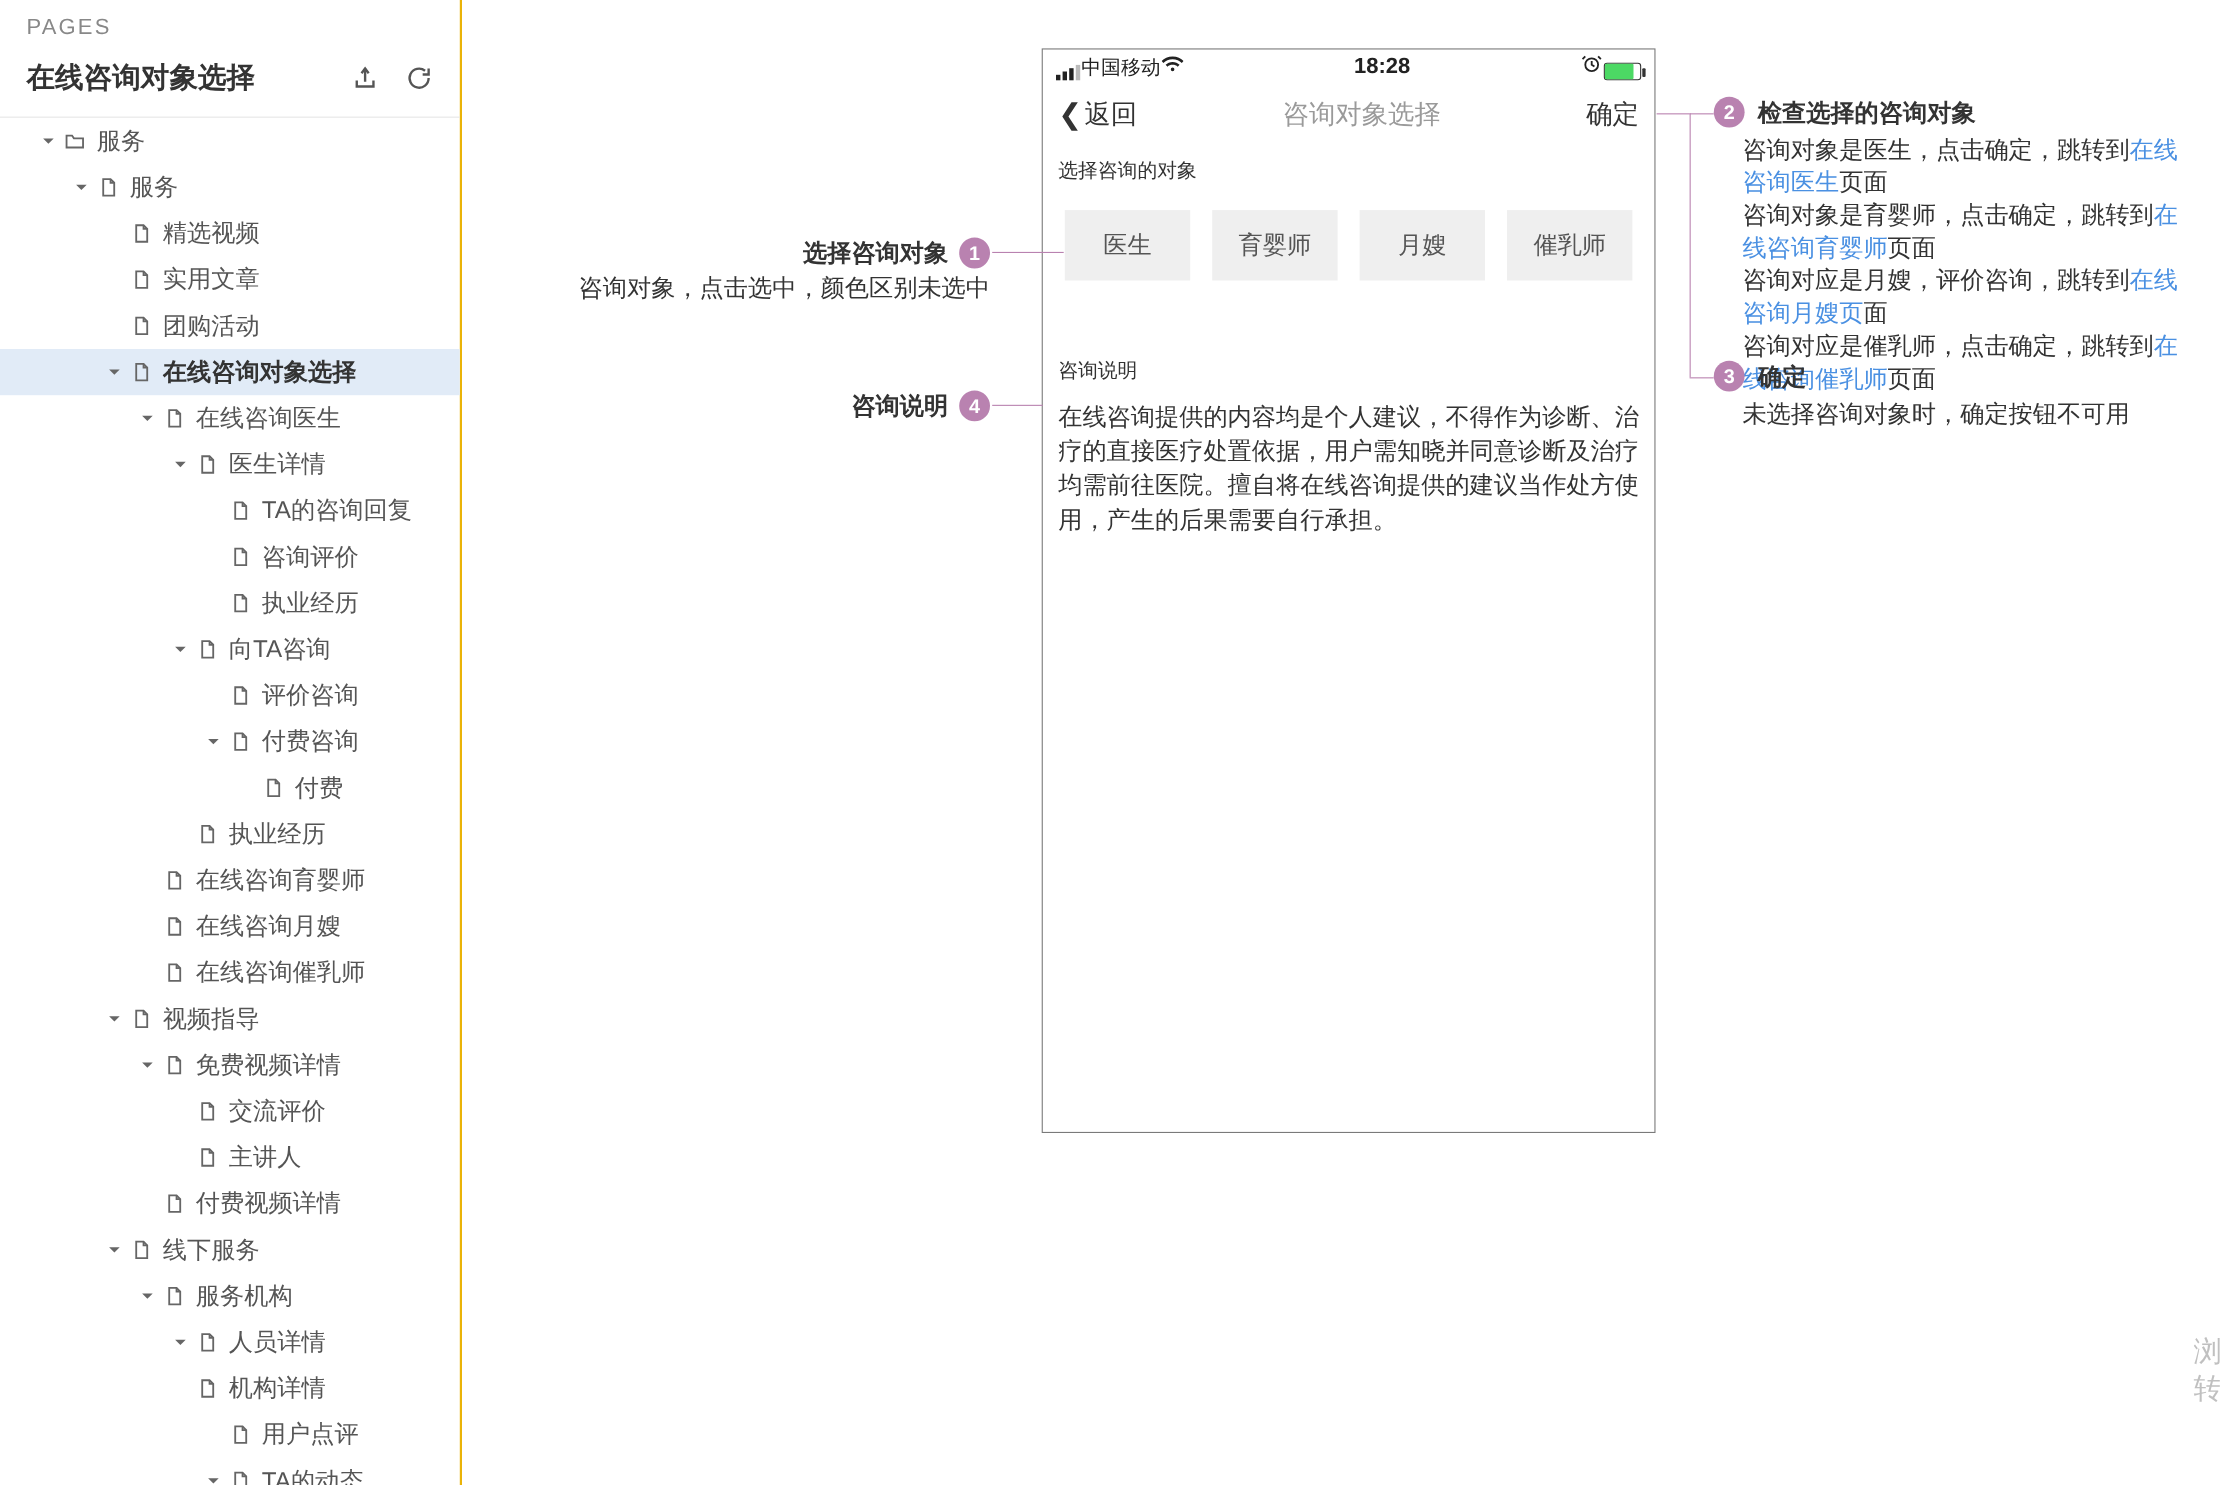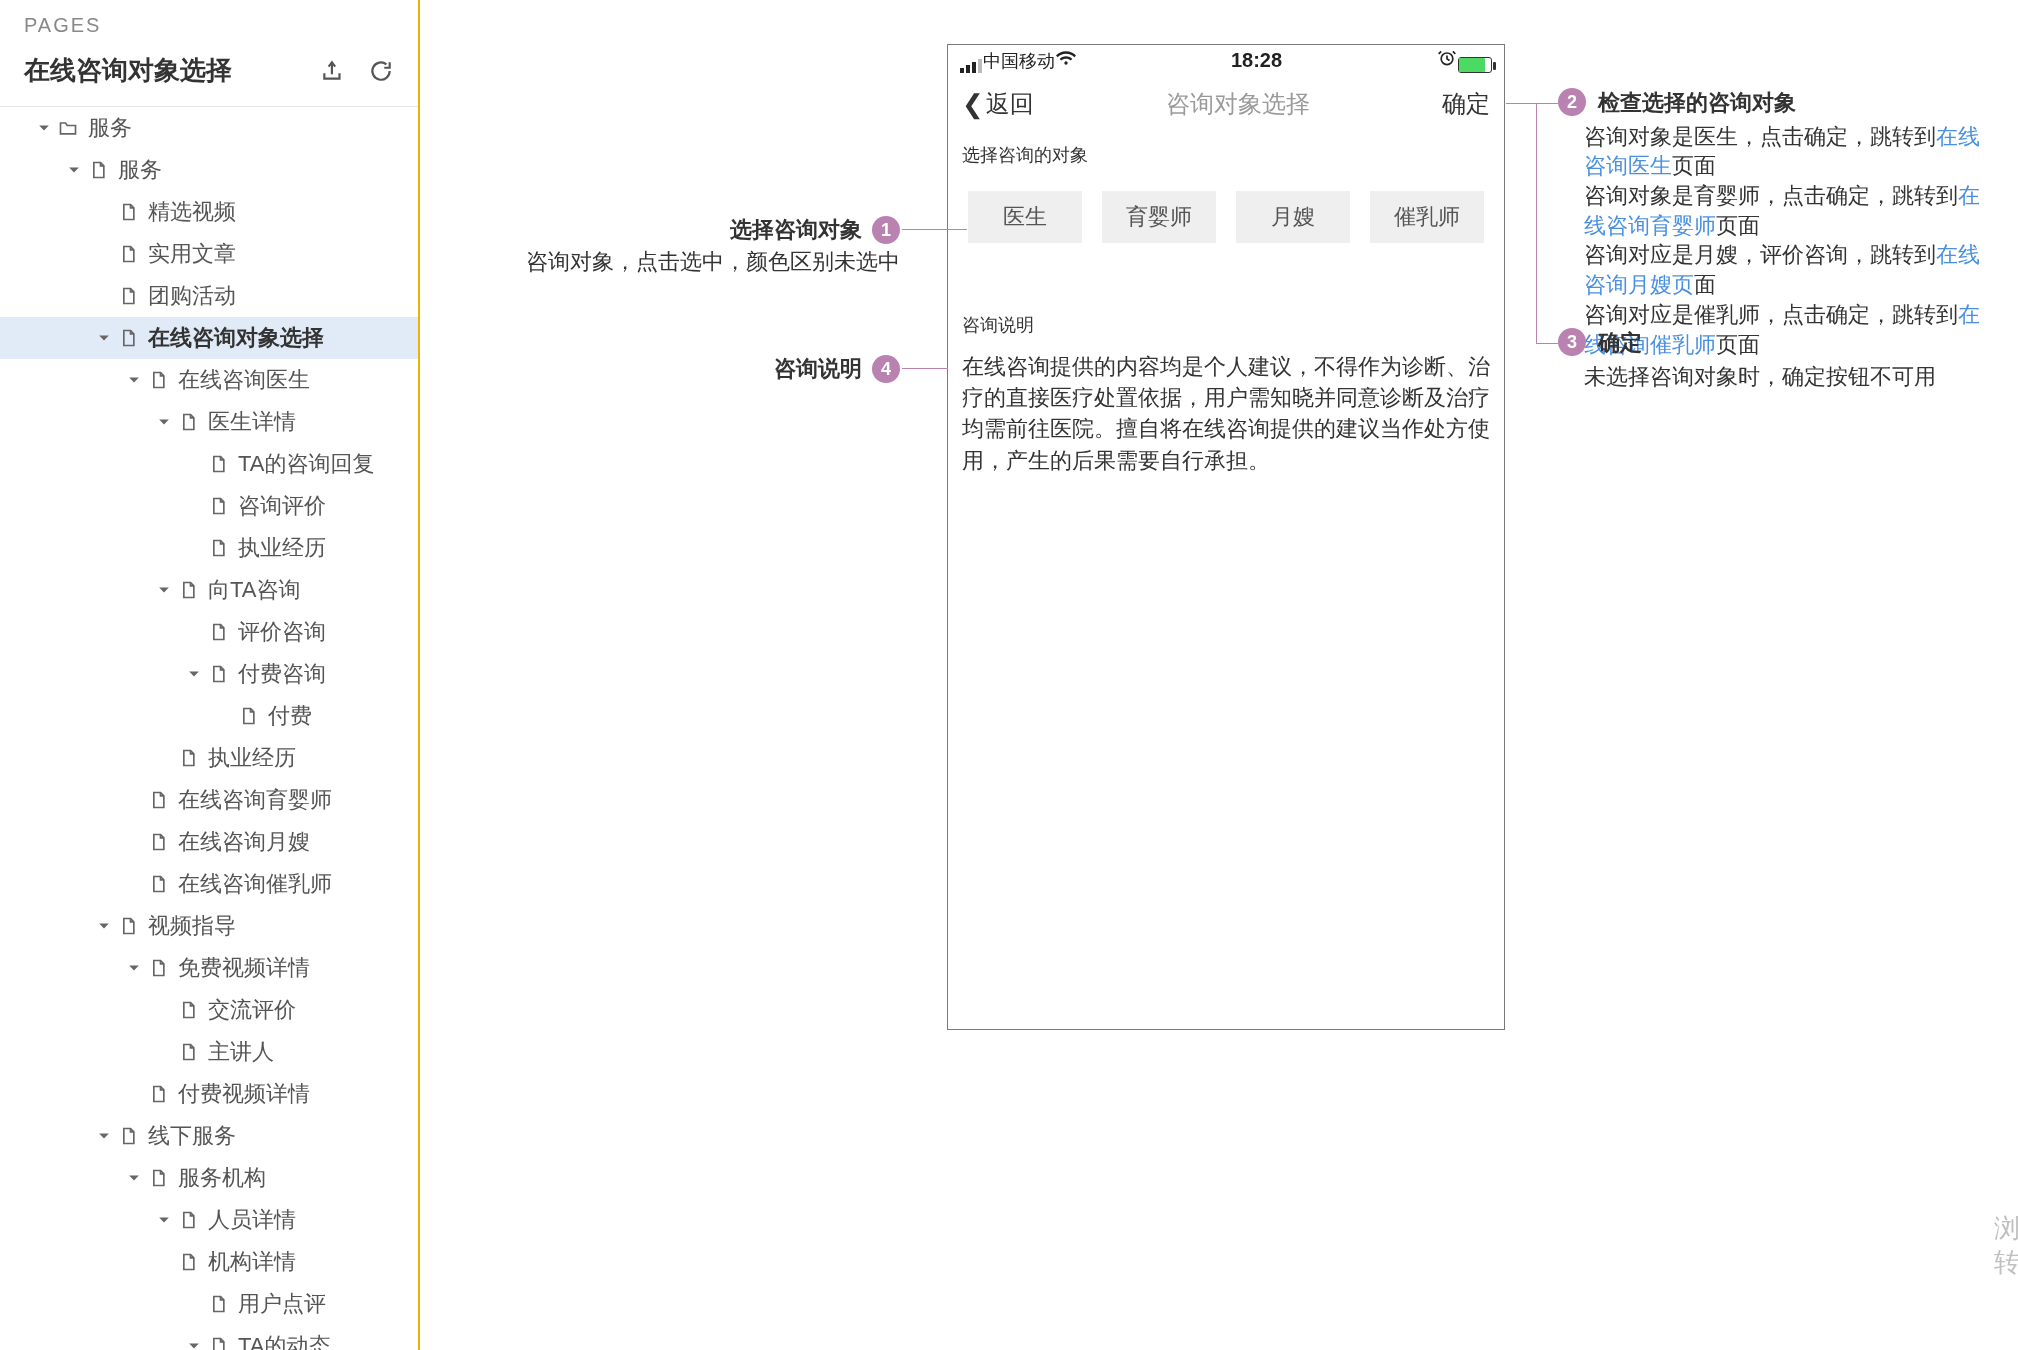--- a/index.html
+++ b/index.html
@@ -102,21 +102,21 @@
   .navbar .title { color:#9a9a9a; font-size:24px; }
   .navbar .ok { color:#333; }
 
   .section-title {
     padding:10px 14px 10px 14px; font-size:18px; color:#333;
   }
   .chips {
     display:flex; gap:20px; padding:14px 20px 20px 20px;
   }
   .chip {
-    flex:1; height:52px; background:#efefef; color:#555;
+    flex:1; height:64px; background:#efefef; color:#555;
     display:flex; align-items:center; justify-content:center;
     font-size:22px;
   }
   .desc {
     padding:4px 14px; font-size:22px; line-height:1.42; color:#333;
   }
 
   
   .anno-left { position:absolute; text-align:right; font-size:22px; color:#333; }
   .anno-left .title { font-weight:700; display:inline-flex; align-items:center; gap:10px; }

